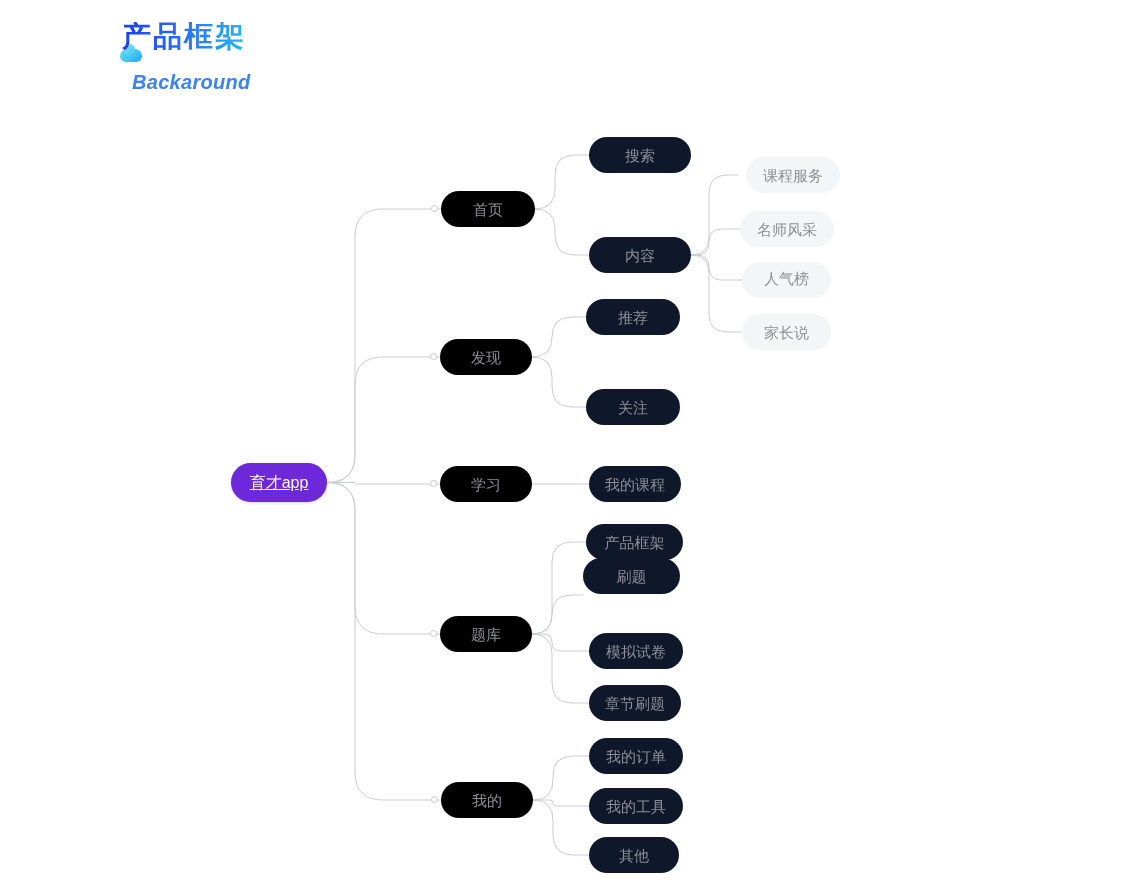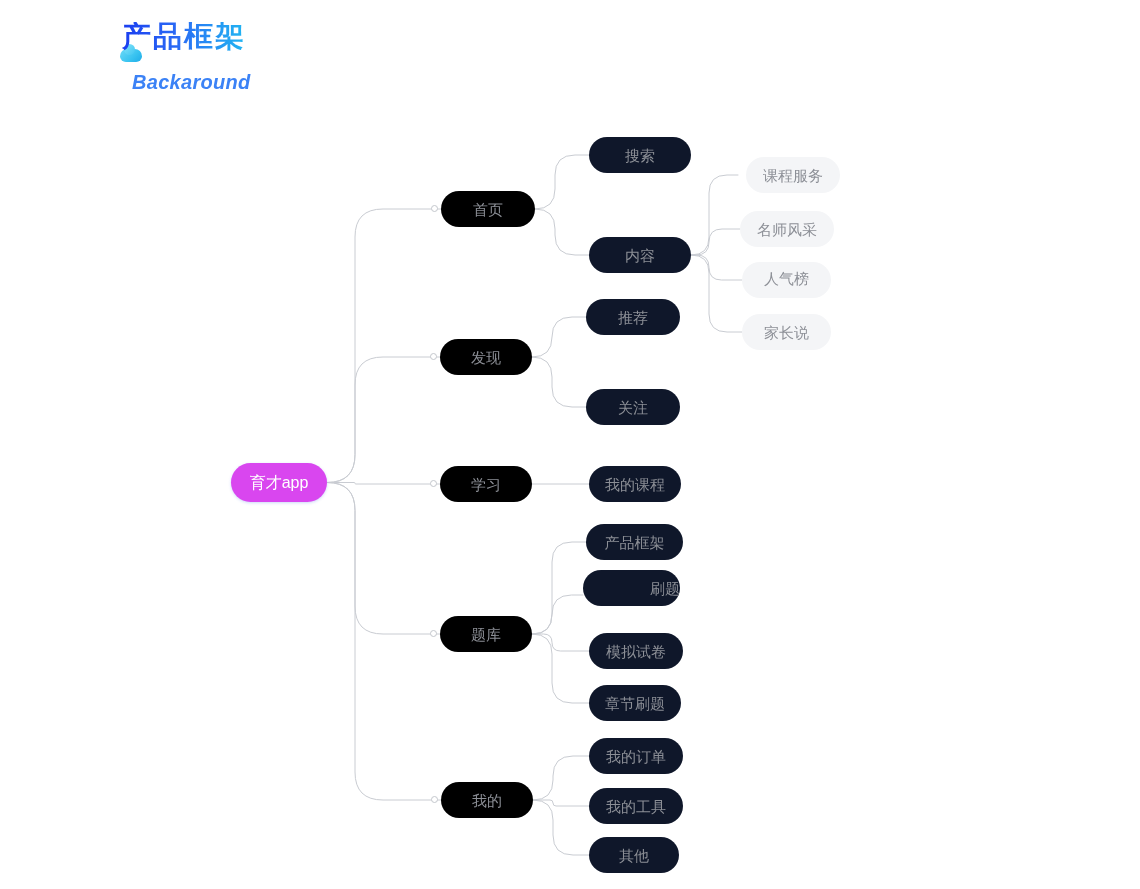--- a/index.html
+++ b/index.html
@@ -97,25 +97,26 @@
     justify-content: center;
     border-radius: 20px;
     background: #f2f3f5;
     color: #8c8f96;
     font-size: 15px;
     line-height: 1;
     white-space: nowrap;
     user-select: none;
   }
   .node.root {
-    background: #d946ef;
+    background: #6d28d9;
     color: #ffffff;
     border-radius: 22px;
     font-size: 16px;
     box-shadow: 0 1px 3px rgba(60,100,230,0.25);
+    text-decoration: underline;
   }
   .node.lvl1 { background: #000000; align-items: center; }
   .node.lvl2 { background: #0f172a; }
   .node.lvl3 { background: #f4f5f7; }
 
   .dot {
     position: absolute;
     width: 7px;
     height: 7px;
     border-radius: 50%;
@@ -296,21 +297,21 @@
     </div>
     <div class="node lvl2" style="left: 589px; top: 466px; width: 92px; height: 36px;">
       <span>我的课程</span>
     </div>
     <div class="node lvl1" style="left: 440px; top: 616px; width: 92px; height: 36px;">
       <span>题库</span>
     </div>
     <div class="node lvl2" style="left: 586px; top: 524px; width: 97px; height: 36px;">
       <span>产品框架</span>
     </div>
-    <div class="node lvl2" style="left: 583px; top: 570px; width: 97px; height: 36px; justify-content: flex-end;">
+    <div class="node lvl2" style="left: 583px; top: 558px; width: 97px; height: 36px;">
       <span>刷题</span>
     </div>
     <div class="node lvl2" style="left: 589px; top: 633px; width: 94px; height: 36px;">
       <span>模拟试卷</span>
     </div>
     <div class="node lvl2" style="left: 589px; top: 685px; width: 92px; height: 36px;">
       <span>章节刷题</span>
     </div>
     <div class="node lvl1" style="left: 441px; top: 782px; width: 92px; height: 36px;">
       <span>我的</span>

